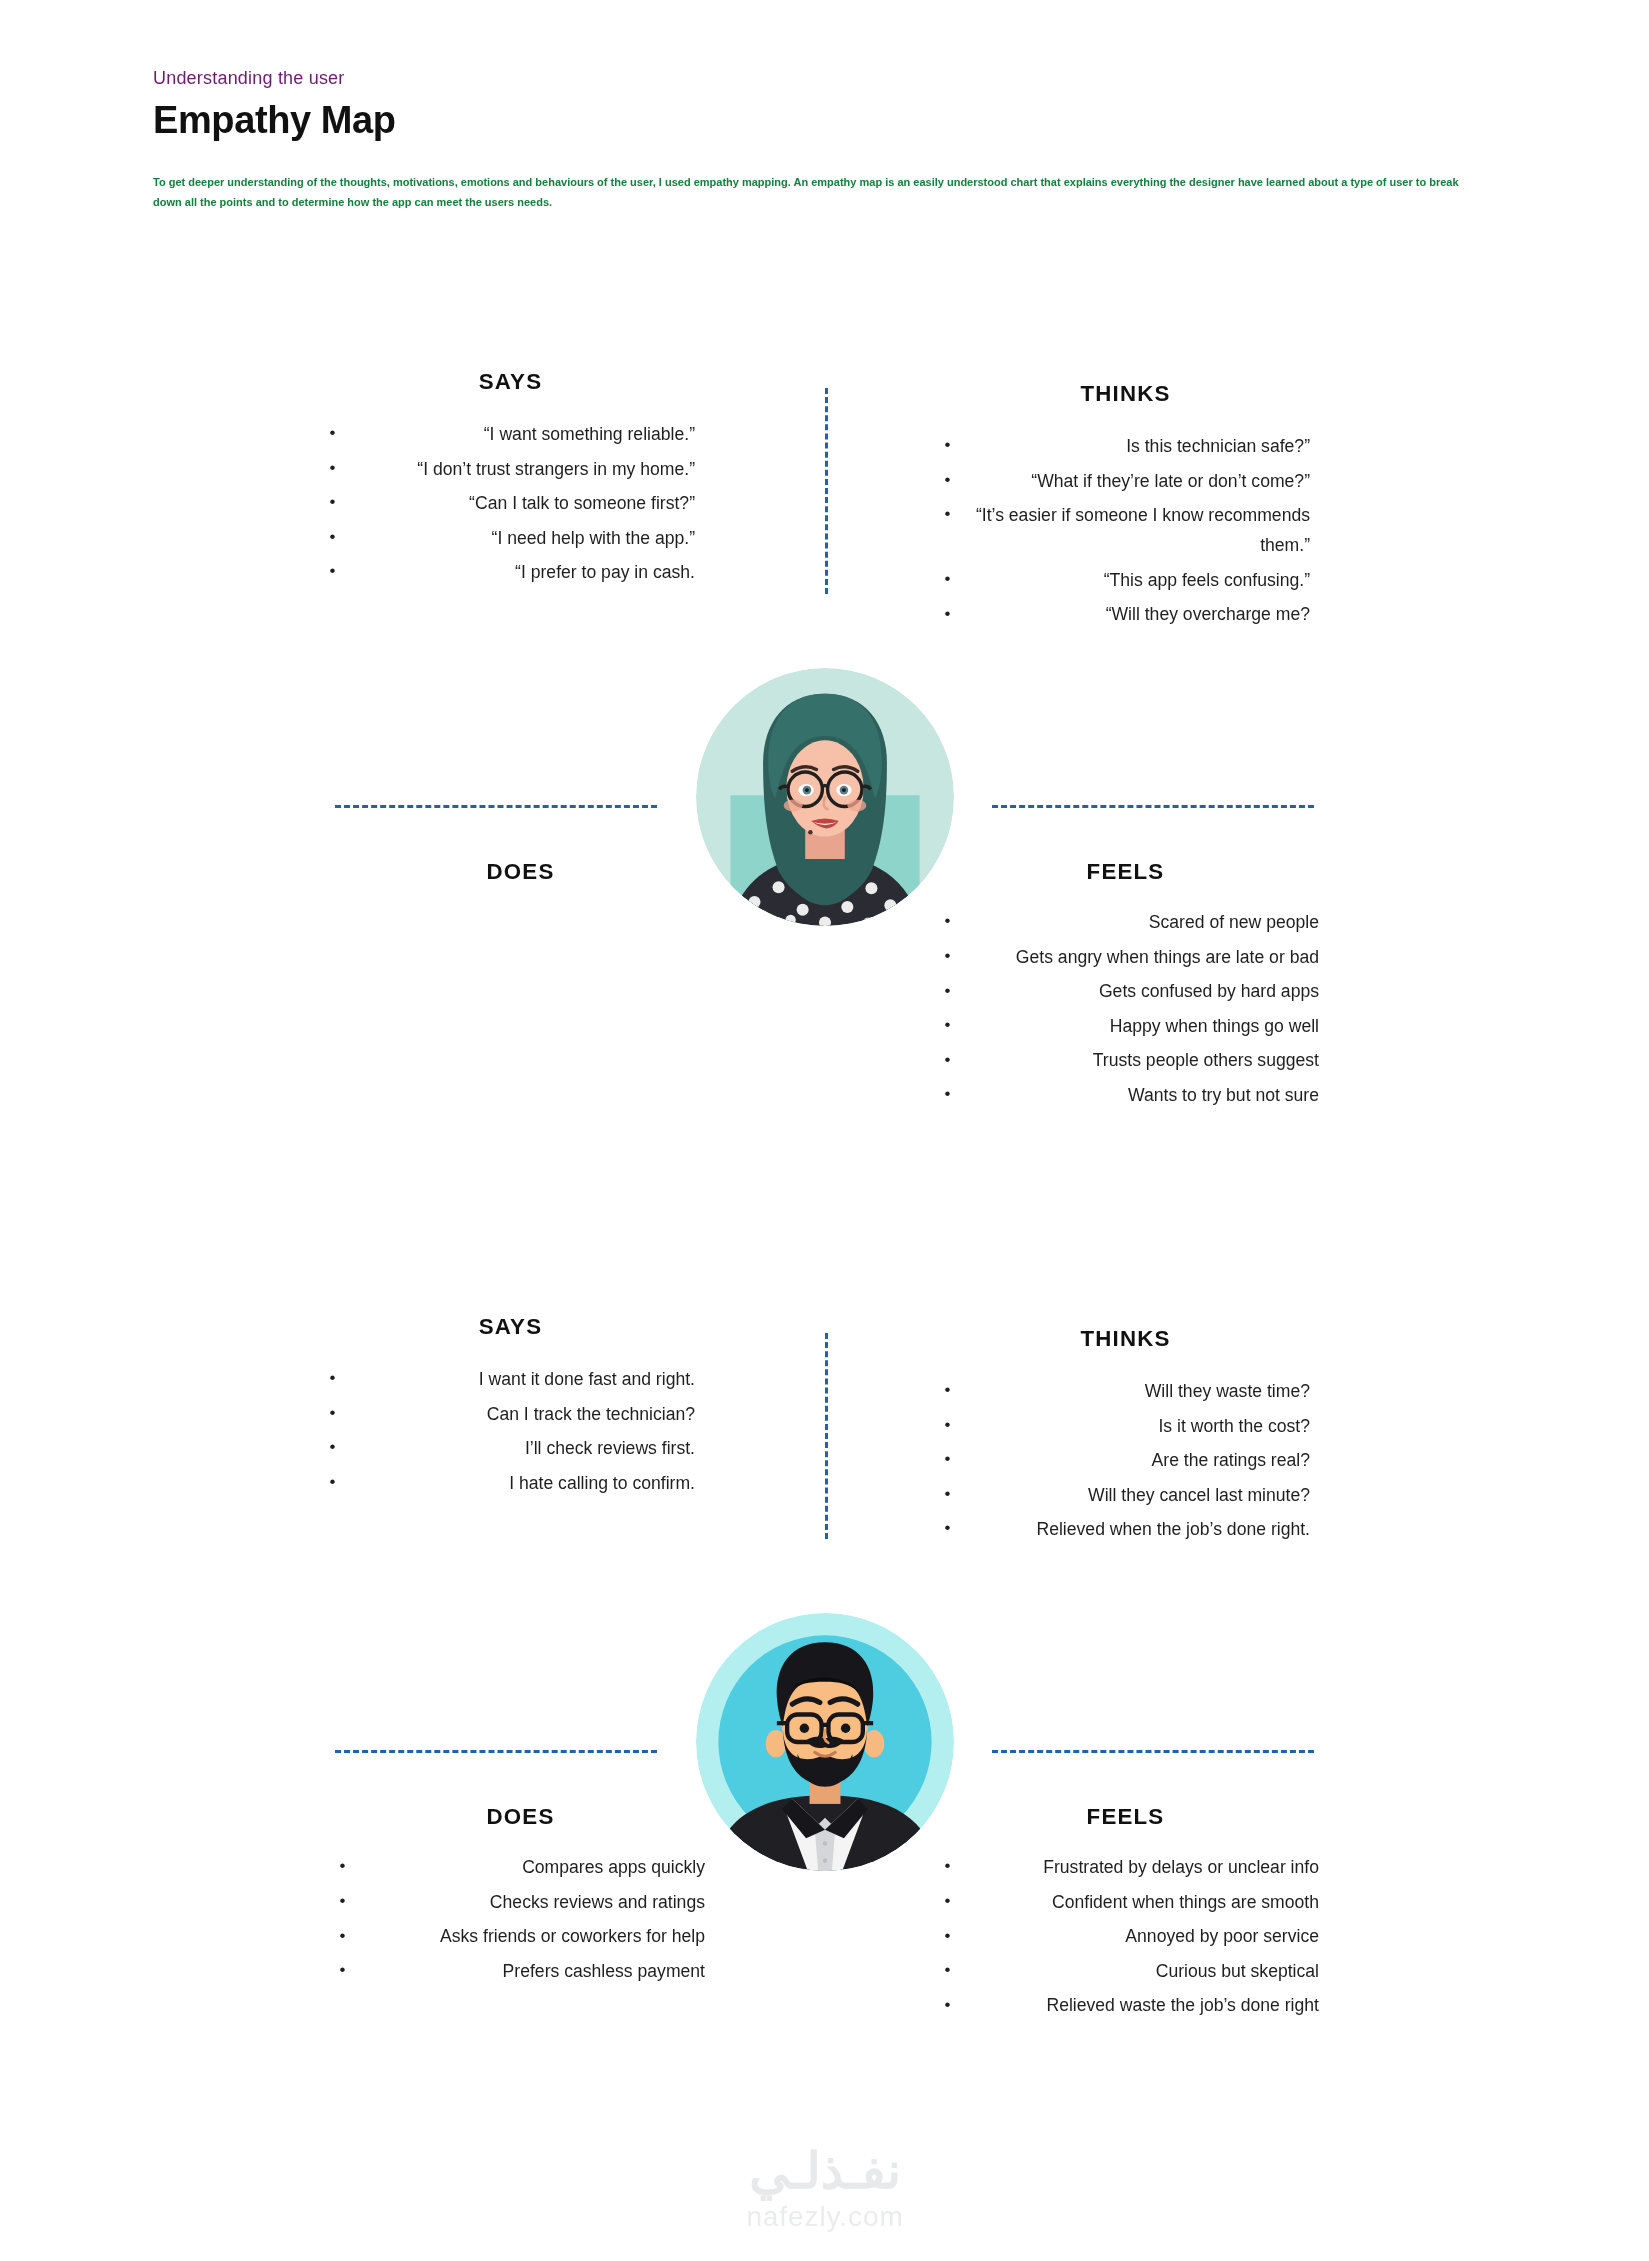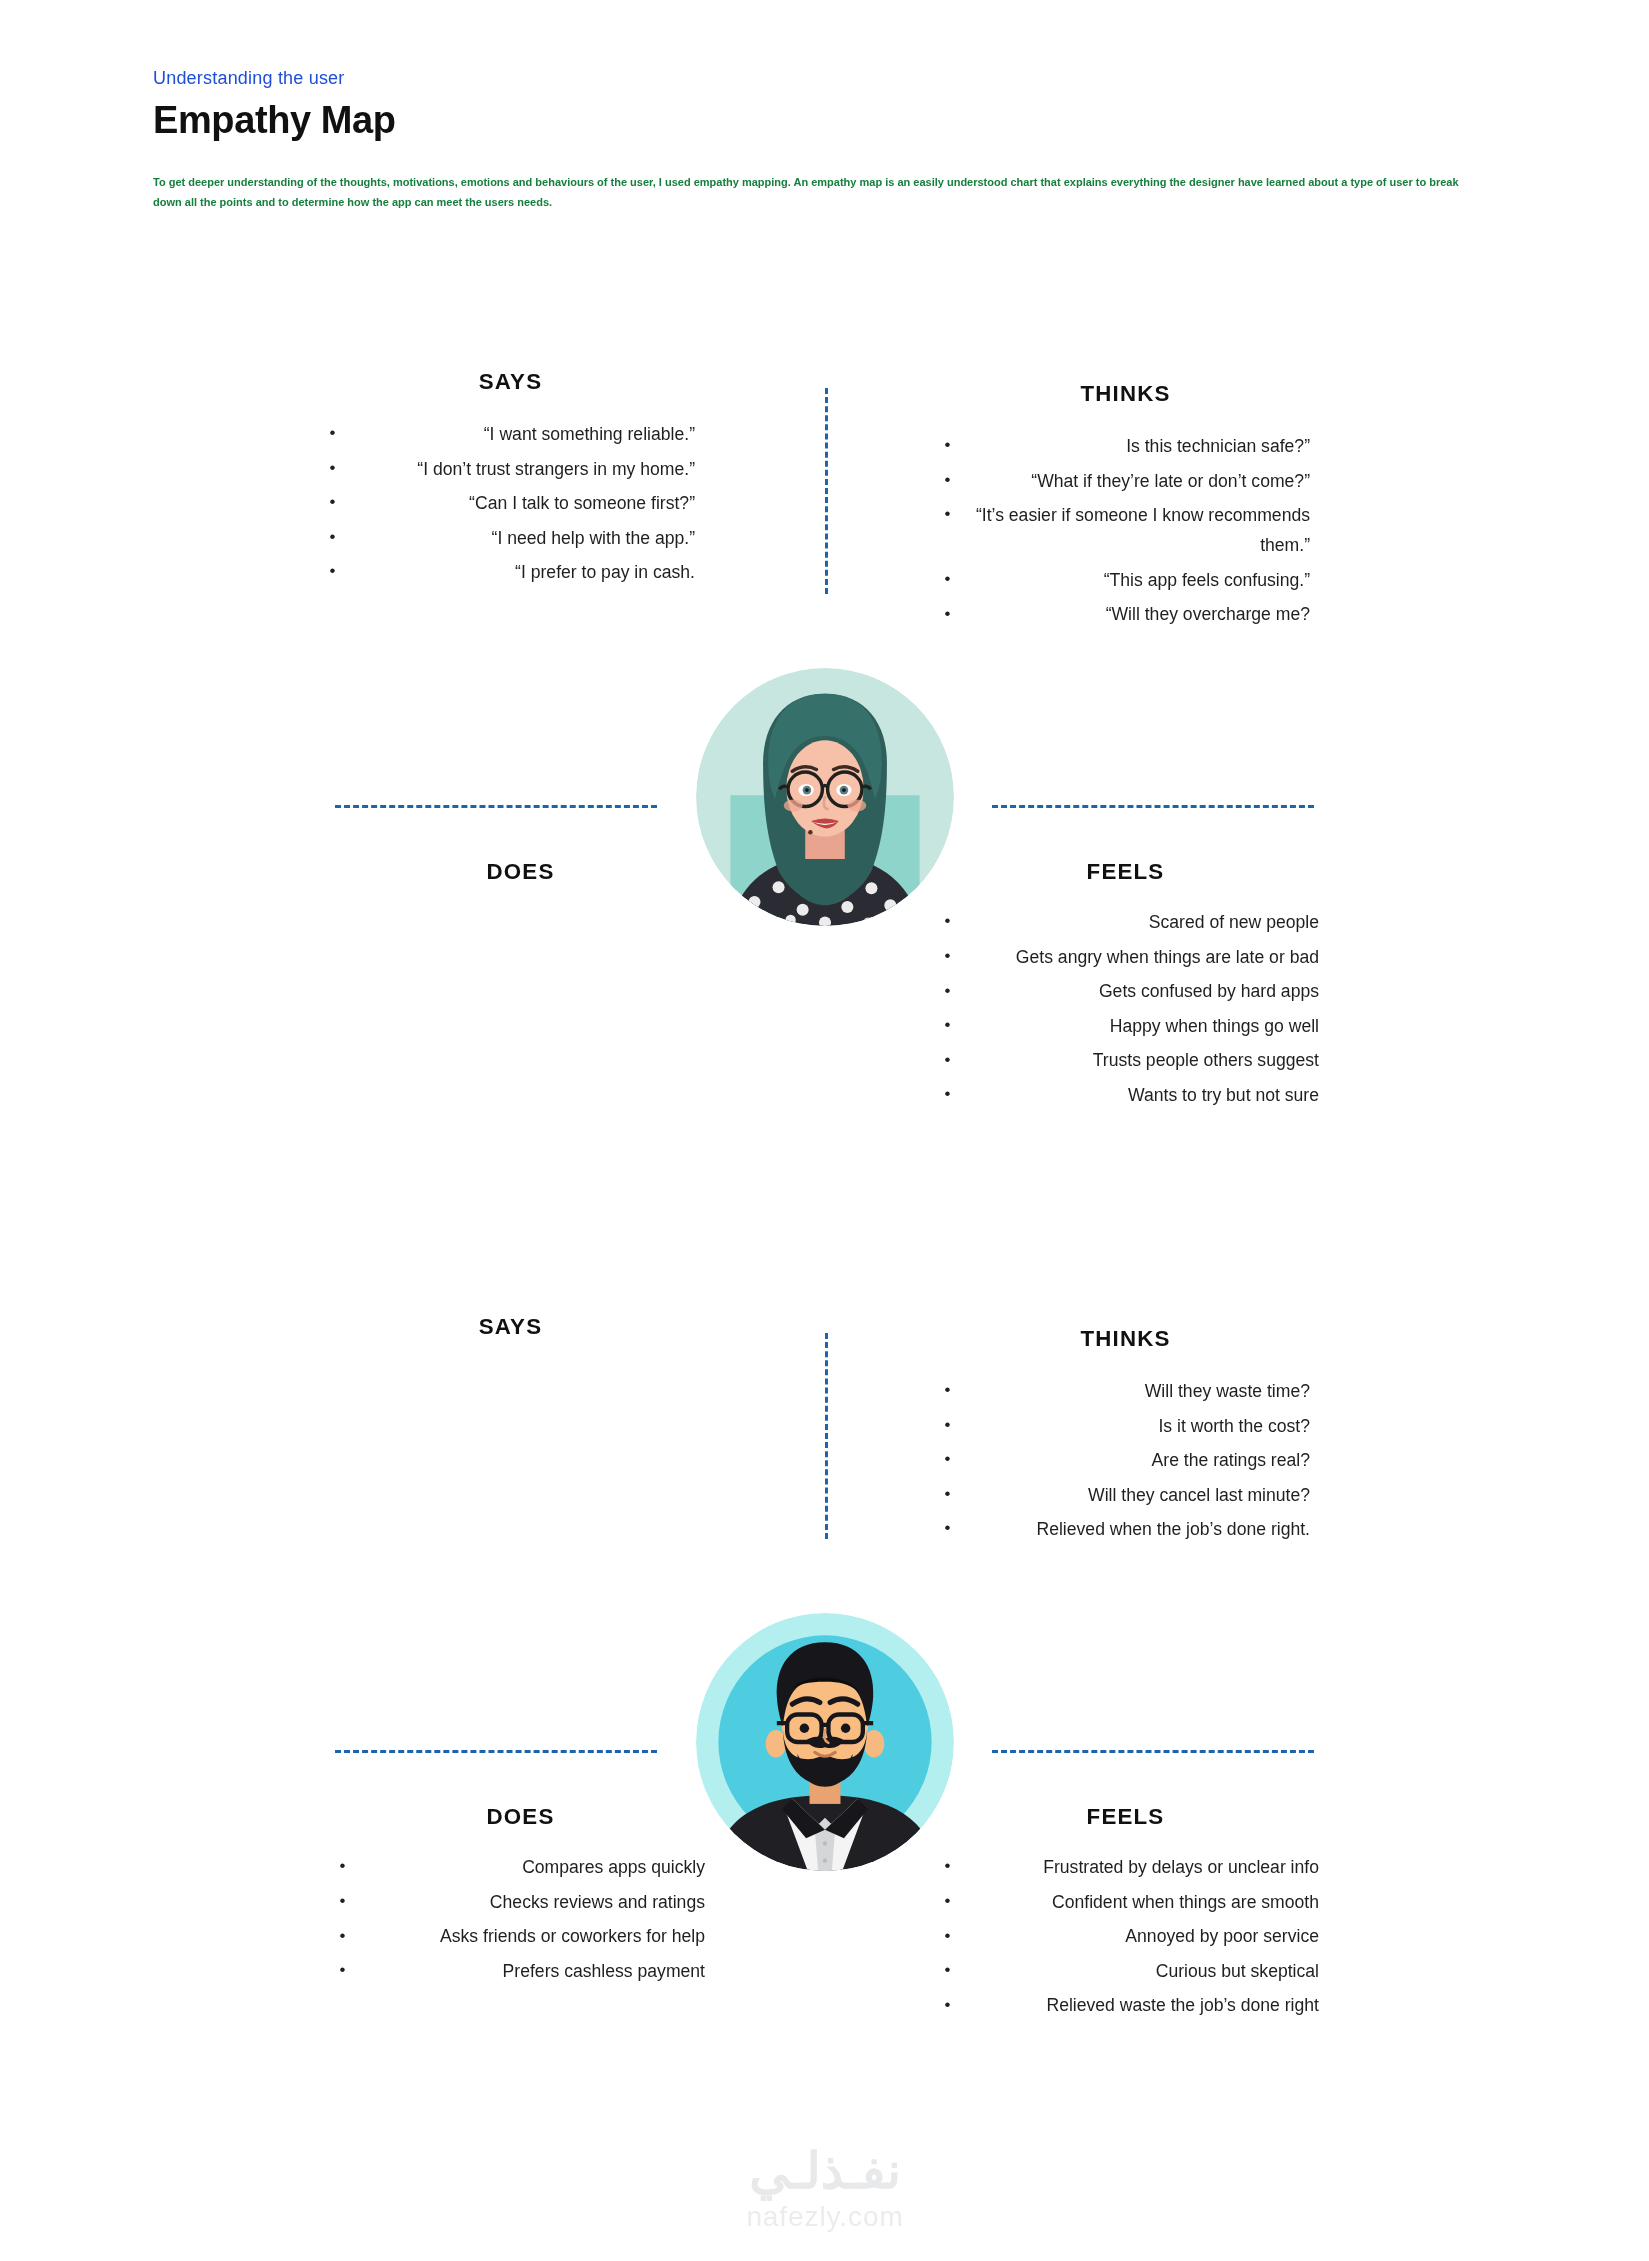--- a/index.html
+++ b/index.html
@@ -19,21 +19,21 @@
 
   
   .header {
     position: absolute;
     left: 153px;
     top: 67px;
     width: 1340px;
   }
   .eyebrow {
     font-size: 18px;
-    color: #1d4ed8;
+    color: #701a75;
     letter-spacing: 0.2px;
     line-height: 1.3;
     margin: 0 0 8.6px 0;
     font-weight: 400;
   }
   .page-title {
     font-size: 38px;
     font-weight: 700;
     color: #111111;
     letter-spacing: -0.4px;
@@ -300,20 +300,26 @@
 
 <div class="map" id="map-2">
 
   <div class="v-divider top"></div>
   <div class="v-divider bottom"></div>
   <div class="h-divider left"></div>
   <div class="h-divider right"></div>
 
   <div class="quad q-says">
     <h2 class="quad-title">SAYS</h2>
+    <ul>
+      <li>I want it done fast and right.</li>
+      <li>Can I track the technician?</li>
+      <li>I’ll check reviews first.</li>
+      <li>I hate calling to confirm.</li>
+    </ul>
   </div>
 
   <div class="quad q-thinks">
     <h2 class="quad-title">THINKS</h2>
     <ul>
       <li>Will they waste time?</li>
       <li>Is it worth the cost?</li>
       <li>Are the ratings real?</li>
       <li>Will they cancel last minute?</li>
       <li>Relieved when the job’s done right.</li>

